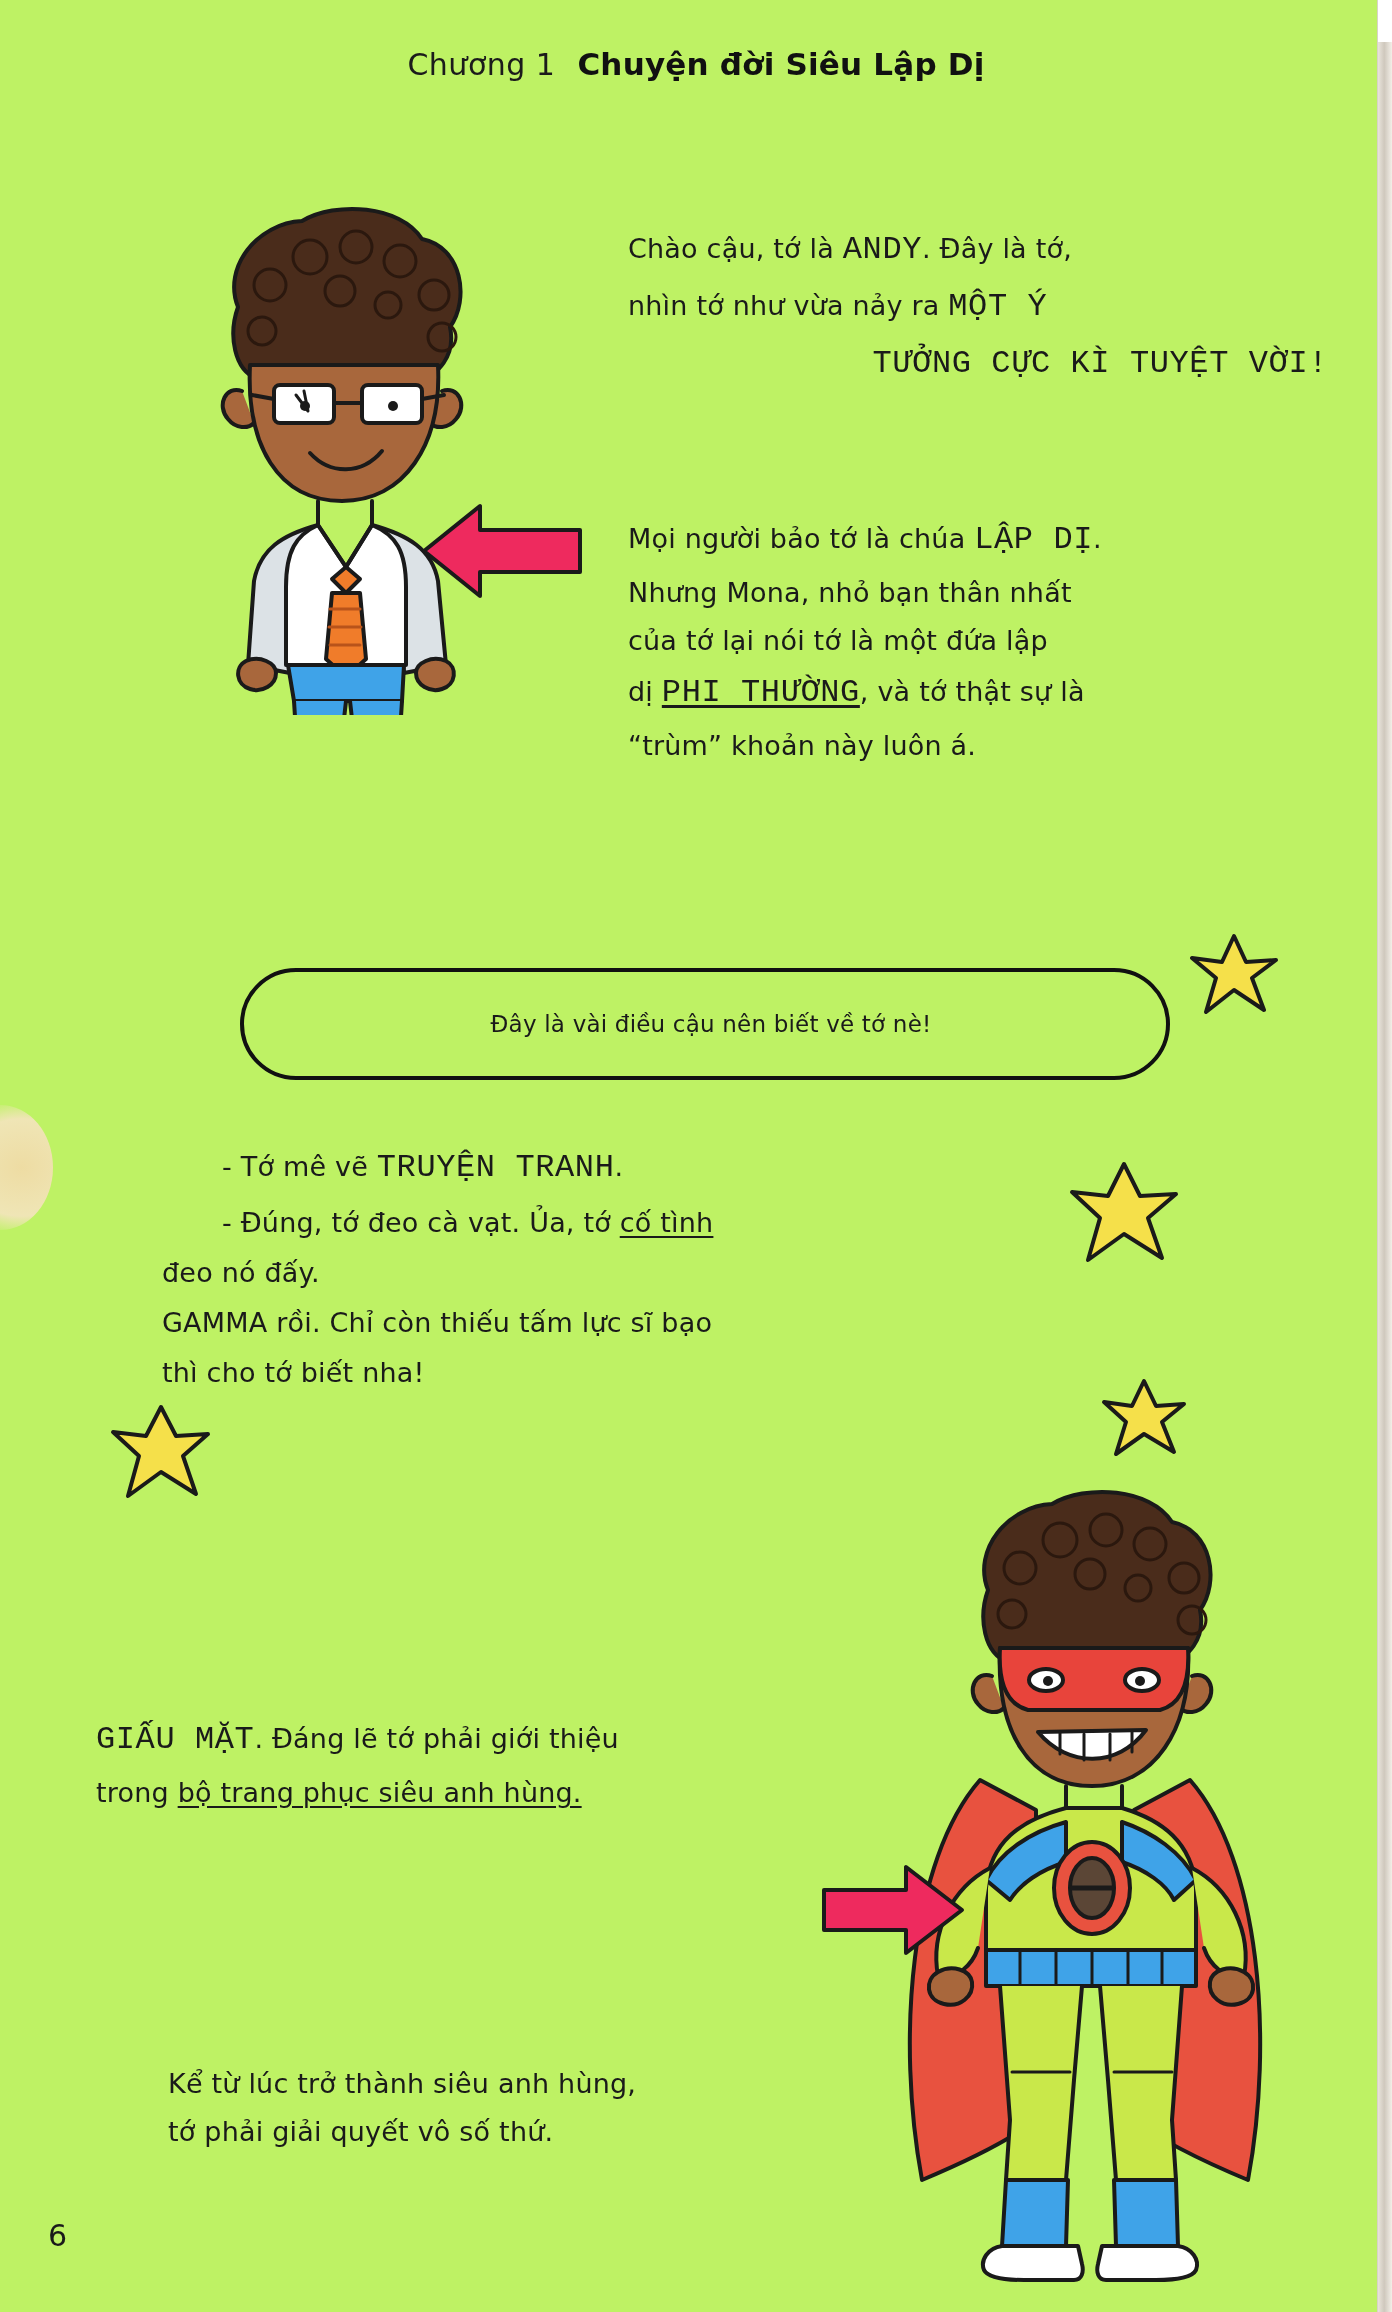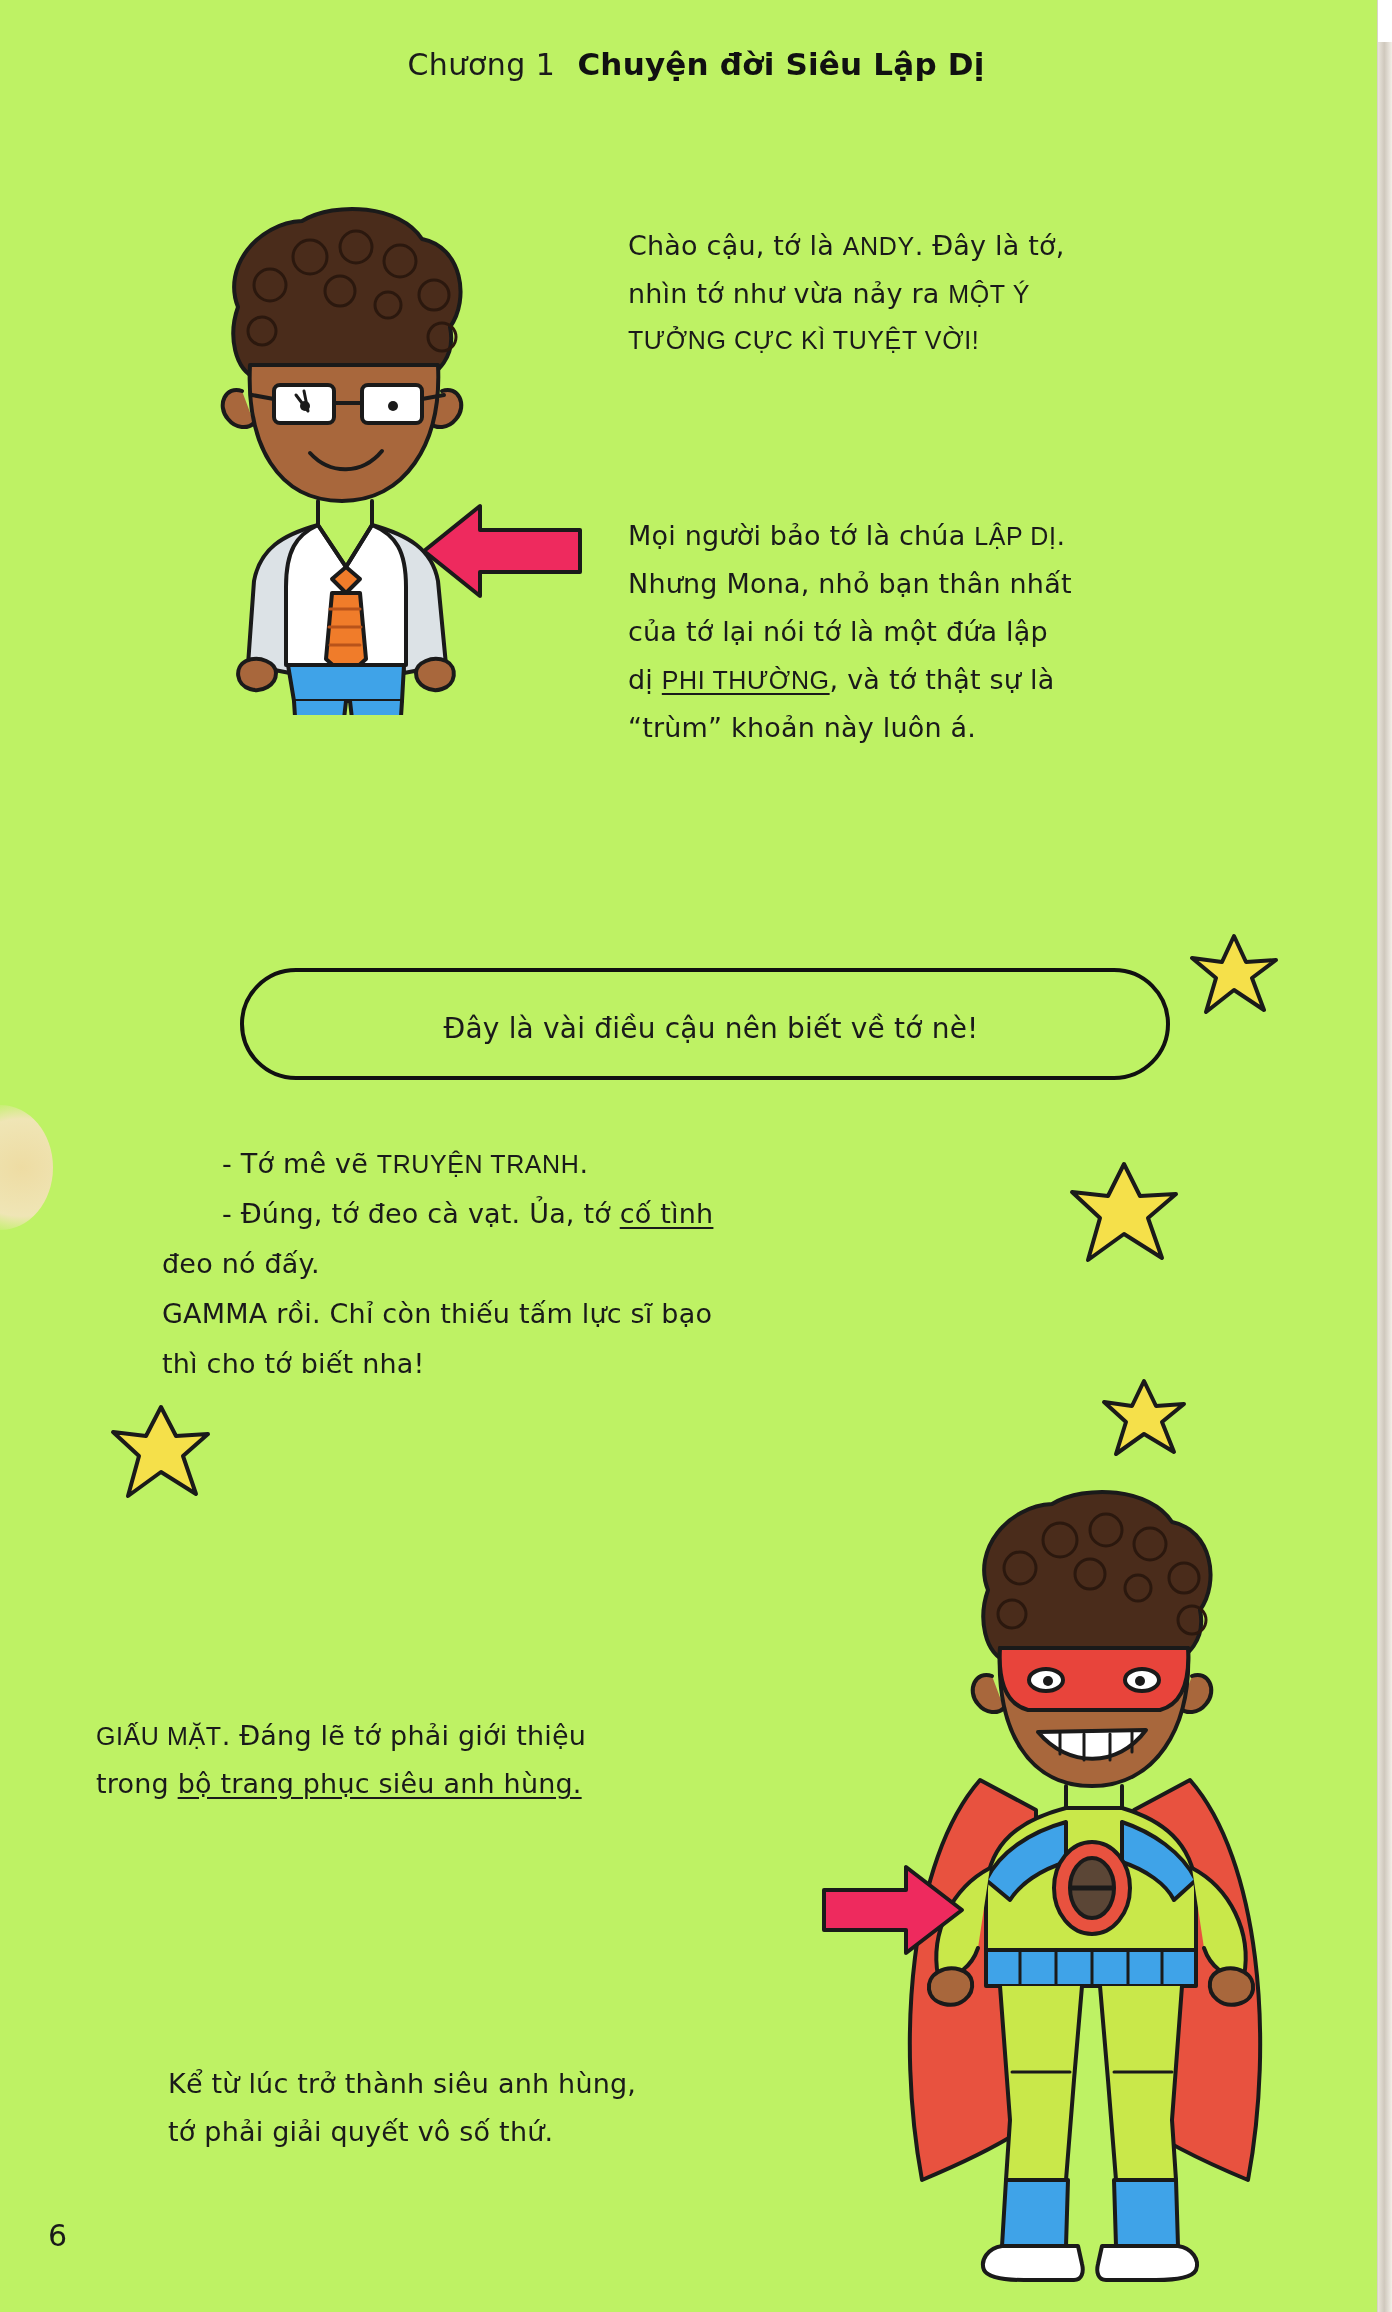--- a/index.html
+++ b/index.html
@@ -73,23 +73,24 @@
 
   
   .hand {
     font-family: "DejaVu Sans", sans-serif;
     color: #1a1a1a;
     line-height: 1.78;
     font-size: 27px;
     letter-spacing: .2px;
   }
   .caps {
-    font-family: Liberation Sans, sans-serif;
-    font-size: 25px;
+    font-family: Liberation Mono, monospace;
+    font-size: 32px;
     letter-spacing: .6px;
+    text-align: right;
   }
   .u { text-decoration: underline; text-underline-offset: 4px; }
 
   
   .para1 {
     position: absolute;
     left: 628px;
     top: 222px;
     width: 700px;
   }
@@ -107,21 +108,21 @@
     height: 112px;
     border: 4px solid #111;
     border-radius: 58px;
     box-sizing: border-box;
   }
   .bubble-text {
     position: absolute;
     left: 0; right: 0;
     top: 32px;
     text-align: center;
-    font-size: 28px;
+    font-size: 23px;
     padding-left: 12px;
   }
   .bullets {
     position: absolute;
     left: 222px;
     top: 1140px;
     width: 760px;
   }
   .bullets .li { margin-bottom: 2px; }
   .para3 {

